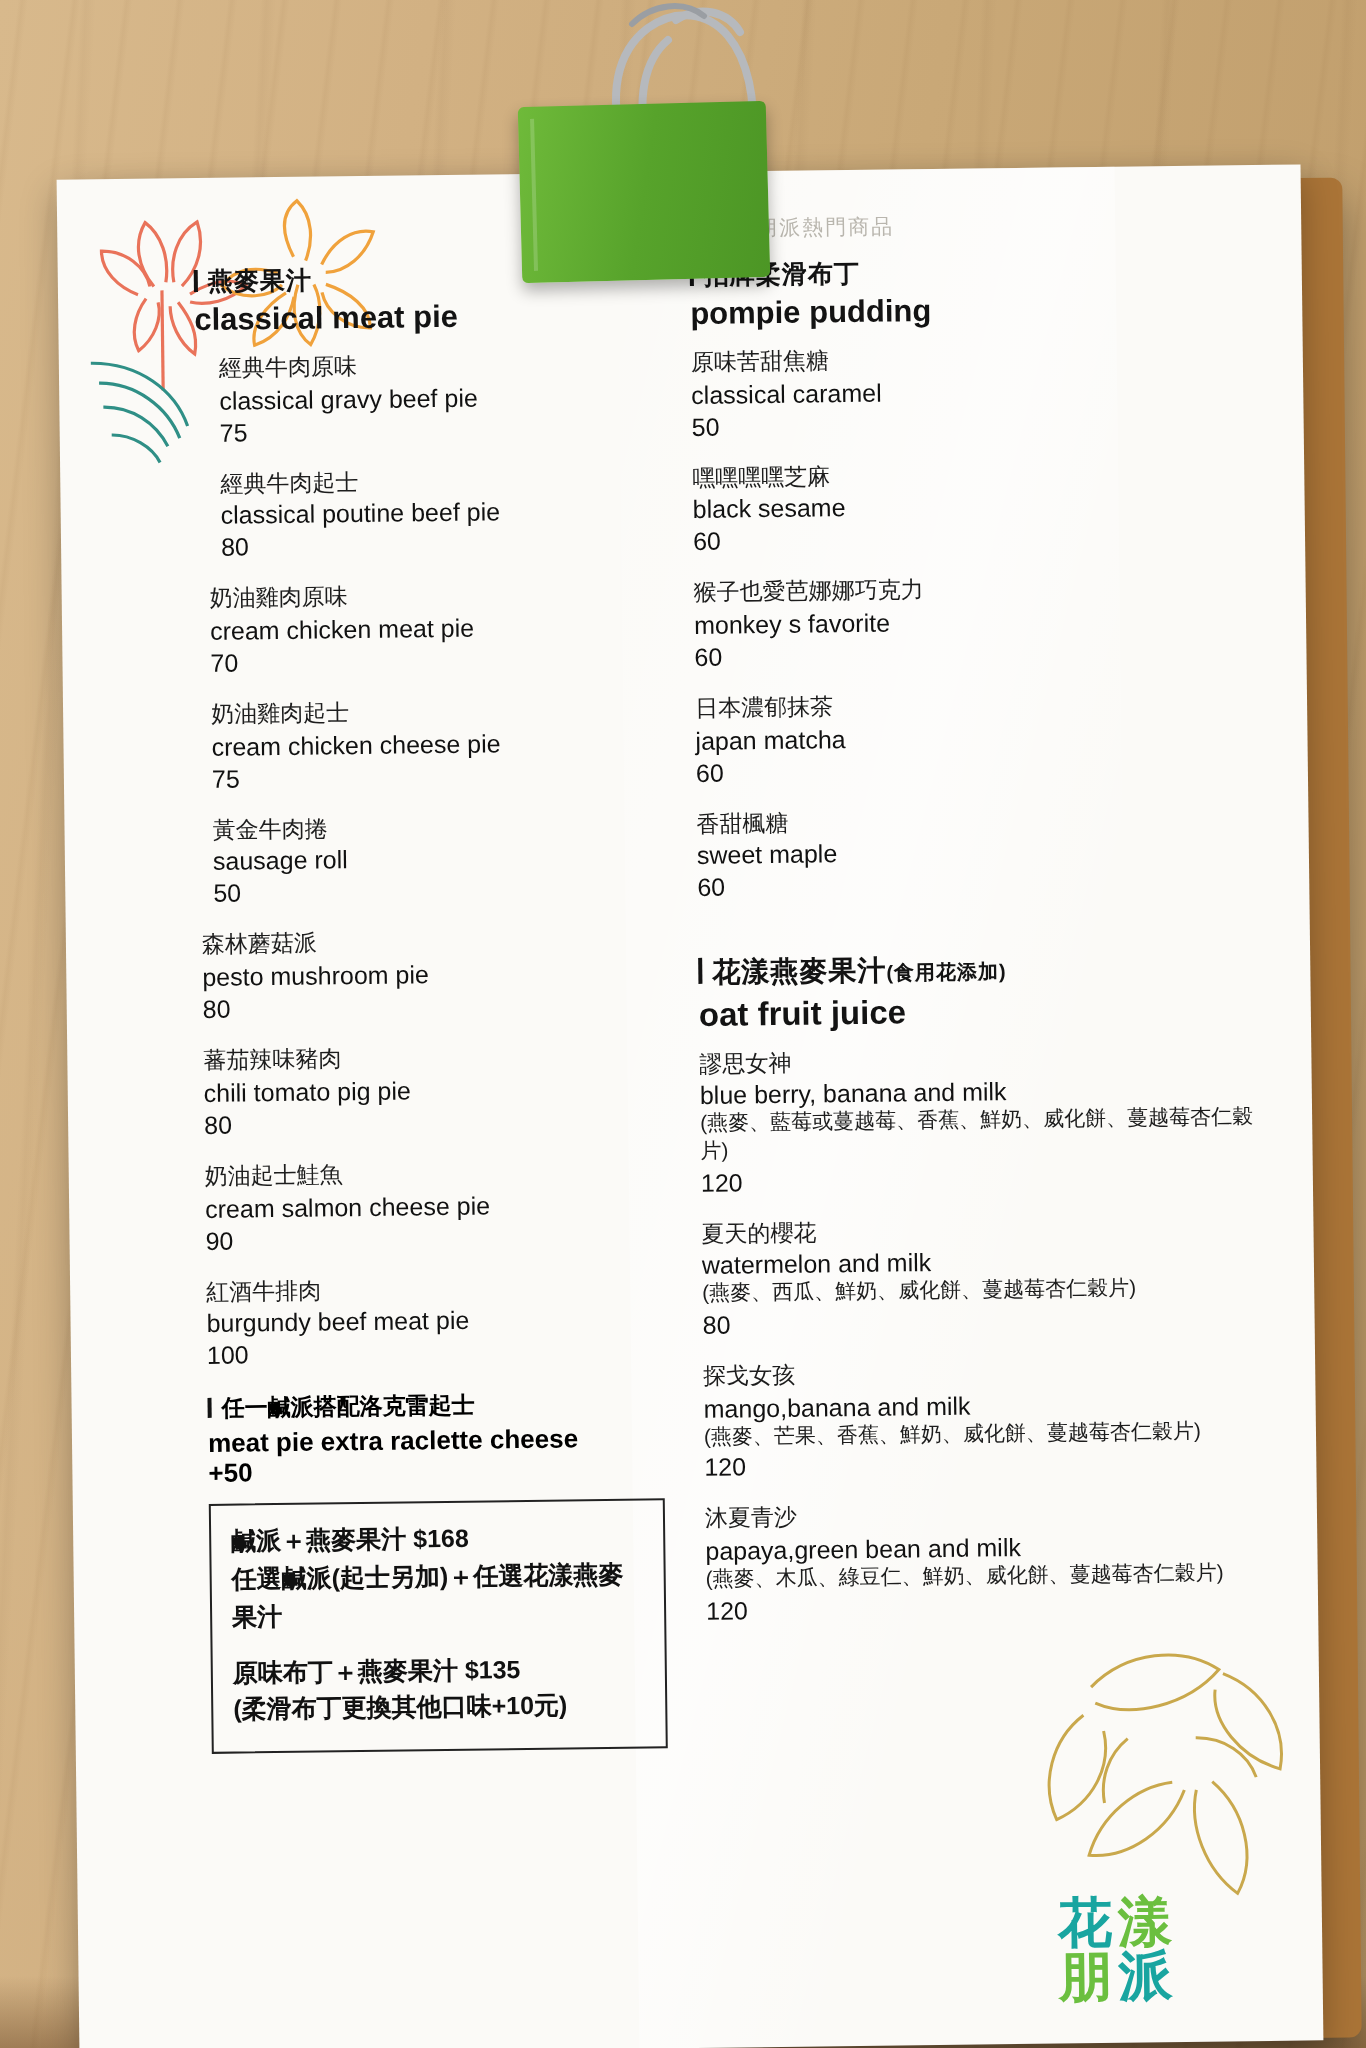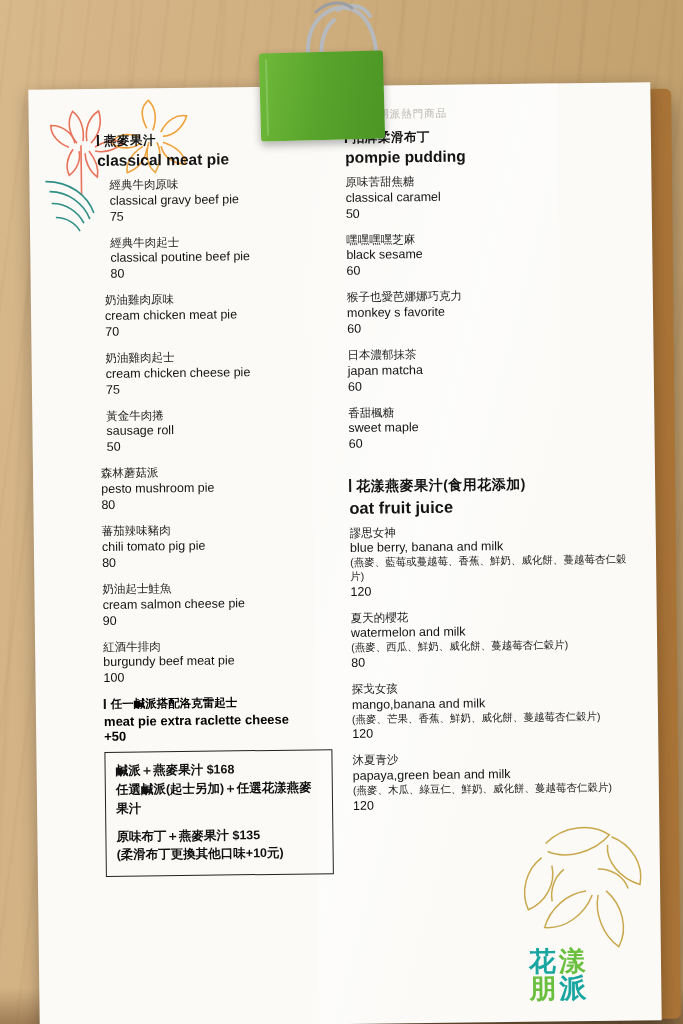--- a/index.html
+++ b/index.html
@@ -174,21 +174,21 @@
     margin-right: 5px;
     vertical-align: -1px;
   }
   .section-title .en {
     display: block;
     font-size: 15.5px;
     font-weight: bold;
     margin-top: 1px;
   }
   .section-title .note {
-    font-size: 14px;
+    font-size: 10px;
     font-weight: bold;
   }
 
   .item {
     margin: 0 0 11px 0;
     line-height: 1.28;
   }
   .item .zh {
     font-size: 11.5px;
     color: #1d1d1d;

